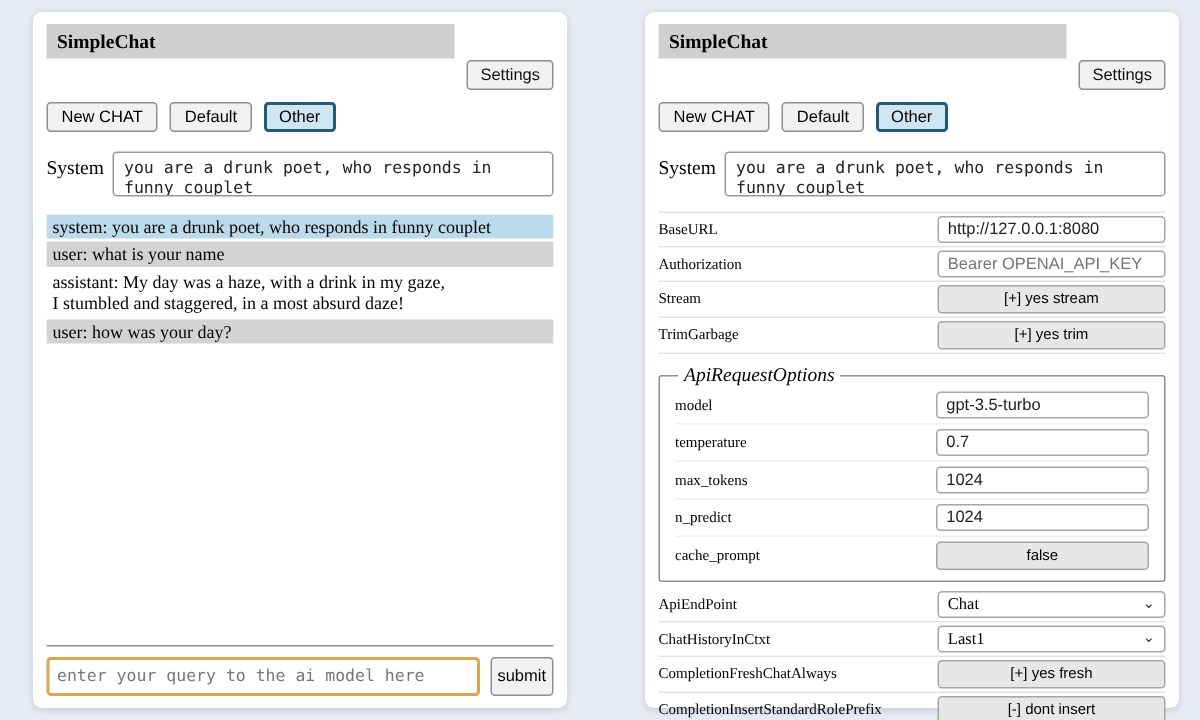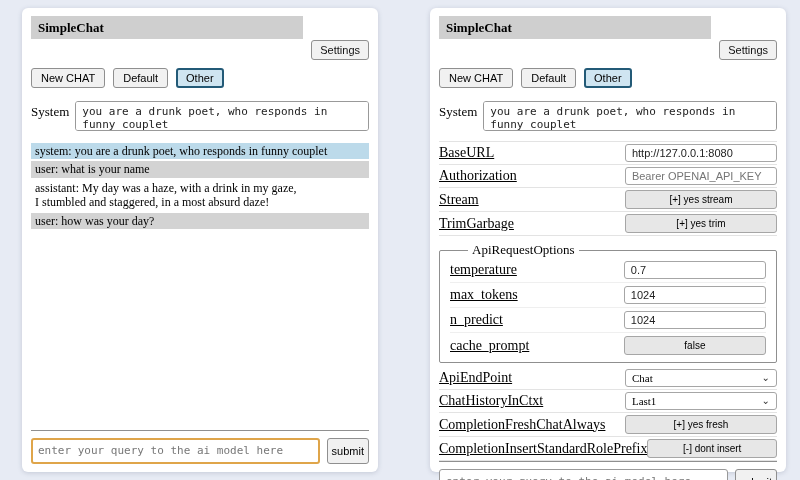--- a/index.html
+++ b/index.html
@@ -25,31 +25,31 @@
   .sys-label{font-size:13px;padding-top:3px;}
   textarea{font-family:"DejaVu Sans Mono",monospace;font-size:11px;color:#222;}
   textarea.sys{flex:1;height:30px;resize:none;border:1px solid #999;border-radius:3px;padding:3px 6px;}
   .messages{margin-top:12px;flex:1;overflow:hidden;}
   .msg{font-size:12px;line-height:1.2;padding:1px 4px;margin-bottom:2px;white-space:pre-line;}
   .msg.system{background:var(--system-msg-bg);}
   .msg.user{background:var(--user-msg-bg);}
   .settings-area{margin-top:10px;}
   .setrow{display:flex;justify-content:space-between;align-items:center;padding:2px 0;border-bottom:1px solid #e3e3e3;min-height:21px;}
   .settings-top .setrow:first-child{border-top:1px solid #e3e3e3;}
-  .setlabel{font-size:14px;text-decoration:underline;}
+  .setlabel{font-size:10px;}
   input.ctrl{width:45%;height:18px;font-family:"Liberation Sans",sans-serif;font-size:11px;
              border:1px solid #a6a6a6;border-radius:3px;padding:1px 6px;color:#222;}
   button.ctrlbtn{width:45%;font-family:"Liberation Sans",sans-serif;font-size:10px;background:#e7e7e7;
                  border:1px solid #a6a6a6;border-radius:3px;padding:3px 0;cursor:pointer;}
   .sel{width:45%;display:flex;justify-content:space-between;align-items:center;height:18px;
        border:1px solid #a6a6a6;border-radius:3px;background:#fff;
        font-family:Liberation Serif, serif;font-size:11px;padding:0 6px;cursor:pointer;}
   .sel .chev{font-size:10px;color:#333;line-height:1;}
   fieldset.apiopts{border:1px solid #8f8f8f;border-radius:2px;margin:6px 0 4px;padding:0 10px 4px;}
-  fieldset.apiopts legend{font-size:13px;padding:0 4px;margin-left:18px;}
+  fieldset.apiopts legend{font-size:13px;padding:0 4px;margin-left:2px;font-style:italic;}
   fieldset.apiopts .setrow{border-bottom:1px solid #efefef;padding:3px 0;}
   fieldset.apiopts .setrow:last-child{border-bottom:none;}
   .spacer{flex:1;}
   hr.sep{border:none;border-top:1px solid #8f8f8f;margin:0;width:100%;}
   .queryrow{display:flex;gap:7px;margin-top:7px;align-items:stretch;}
   textarea.query{flex:1;height:26px;resize:none;border:1px solid #999;border-radius:3px;padding:5px 6px;}
   textarea.query::placeholder{color:#777;}
   .panel-chat textarea.query{border:2px solid var(--query-focus);padding:4px 5px;}
   button.submit{font-family:"Liberation Sans",sans-serif;font-size:11px;background:#f1f1f1;
                 border:1px solid #8f8f8f;border-radius:3px;padding:2px 4px;cursor:pointer;}
@@ -117,20 +117,24 @@
           </div>
           <div class="setrow">
             <span class="setlabel">TrimGarbage</span>
             <button class="ctrlbtn">[+] yes trim</button>
           </div>
         </div>
       <fieldset class="apiopts">
         <legend>ApiRequestOptions</legend>
         <div id="settings-fieldset">
             <div class="setrow">
+              <span class="setlabel">model</span>
+              <input class="ctrl" value="gpt-3.5-turbo" style="">
+            </div>
+            <div class="setrow">
               <span class="setlabel">temperature</span>
               <input class="ctrl" value="0.7" style="">
             </div>
             <div class="setrow">
               <span class="setlabel">max_tokens</span>
               <input class="ctrl" value="1024" style="">
             </div>
             <div class="setrow">
               <span class="setlabel">n_predict</span>
               <input class="ctrl" value="1024" style="">

